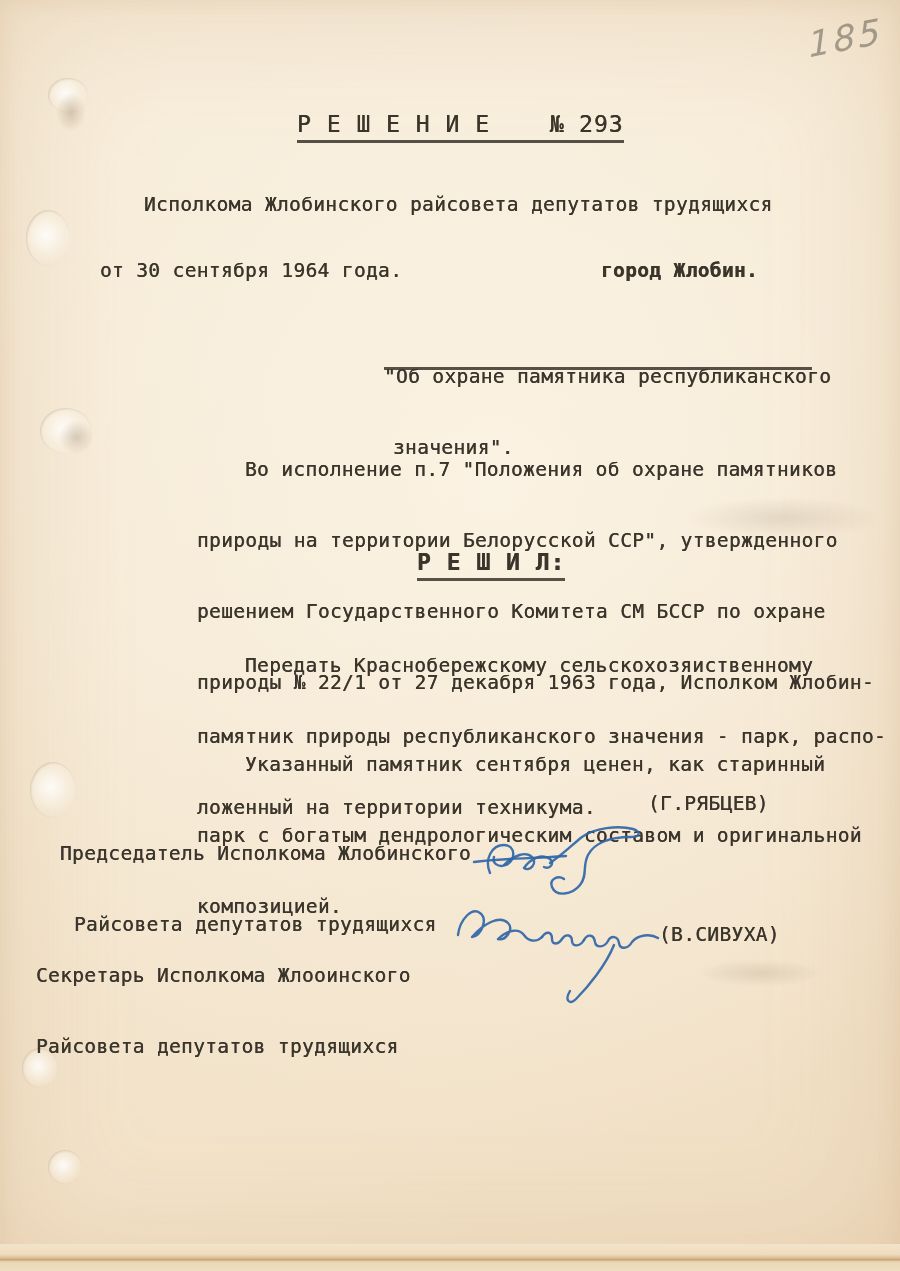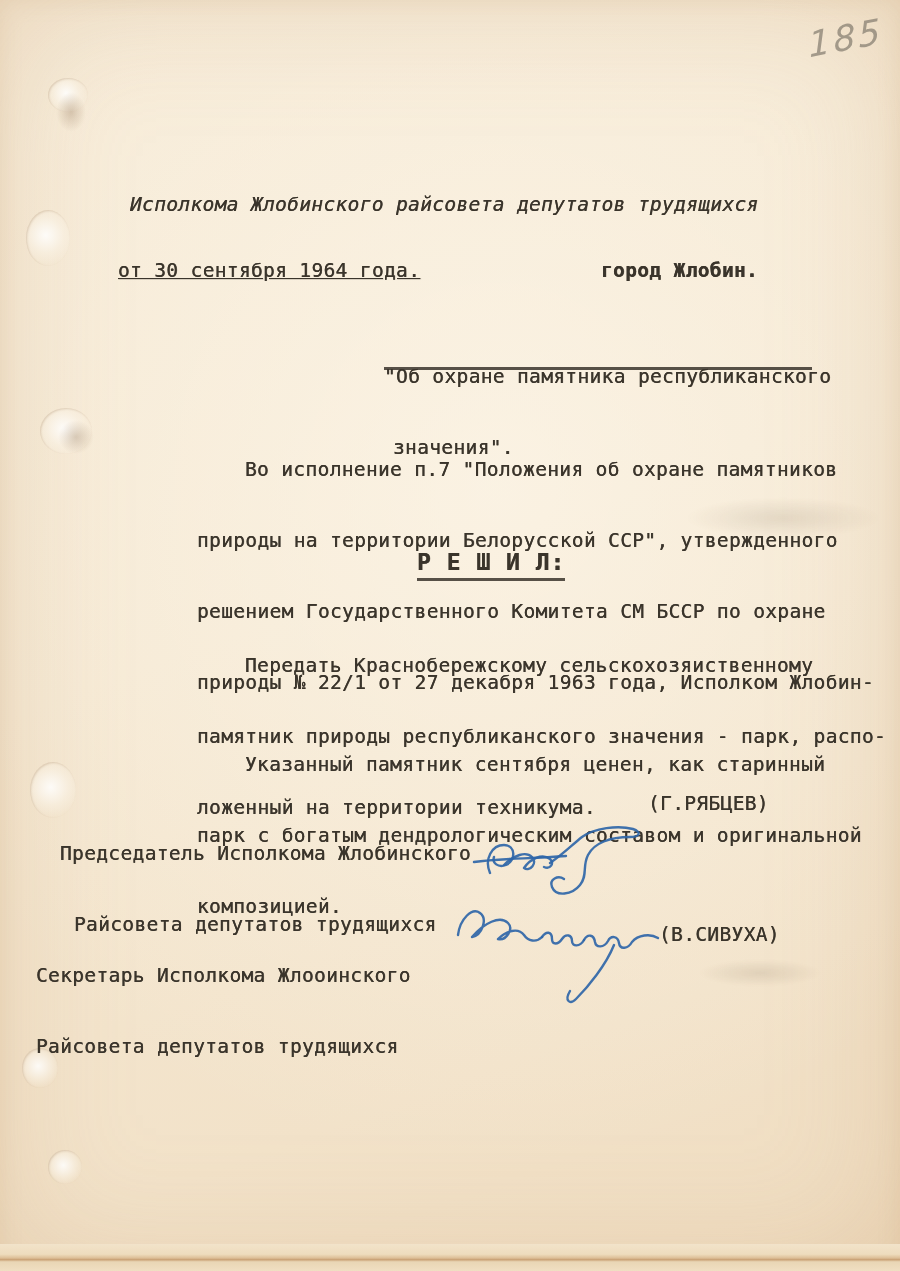--- a/index.html
+++ b/index.html
@@ -53,24 +53,25 @@
   <div class="crack" style="left:58px;top:420px;width:36px;height:34px;"></div>
   <div class="blemish" style="left:30px;top:762px;width:46px;height:56px;"></div>
   <div class="blemish" style="left:22px;top:1048px;width:36px;height:40px;"></div>
   <div class="blemish" style="left:48px;top:1150px;width:34px;height:34px;"></div>
 
   <div class="smudge" style="left:688px;top:498px;width:190px;height:40px;"></div>
   <div class="smudge" style="left:700px;top:960px;width:120px;height:26px;"></div>
 
   <div class="pencil">185</div>
 
+  <div class="tw tw-big" style="left:297px;top:110px;"><span class="u">Р Е Ш Е Н И Е    № 293</span></div>
 
-  <div class="tw" style="left:130px;top:193px;font-style:italic;">Исполкома Жлобинского райсовета депутатов трудящихся</div>
+  <div class="tw" style="left:144px;top:193px;">Исполкома Жлобинского райсовета депутатов трудящихся</div>
 
-  <div class="tw" style="left:118px;top:259px;text-decoration:underline;">от 30 сентября 1964 года.</div>
+  <div class="tw" style="left:100px;top:259px;">от 30 сентября 1964 года.</div>
   <div class="tw" style="left:601px;top:259px;font-weight:bold;">город Жлобин.</div>
 
   <div class="tw" style="left:384px;top:318px;">
     <div>"Об охране памятника республиканского</div>
     <div style="margin-left:9px;">значения".</div>
   </div>
   <div class="rule" style="left:384px;top:367px;width:428px;height:3px;"></div>
 
   <div class="tw para" style="left:197px;top:411px;">
     <div class="indent">Во исполнение п.7 "Положения об охране памятников</div>

